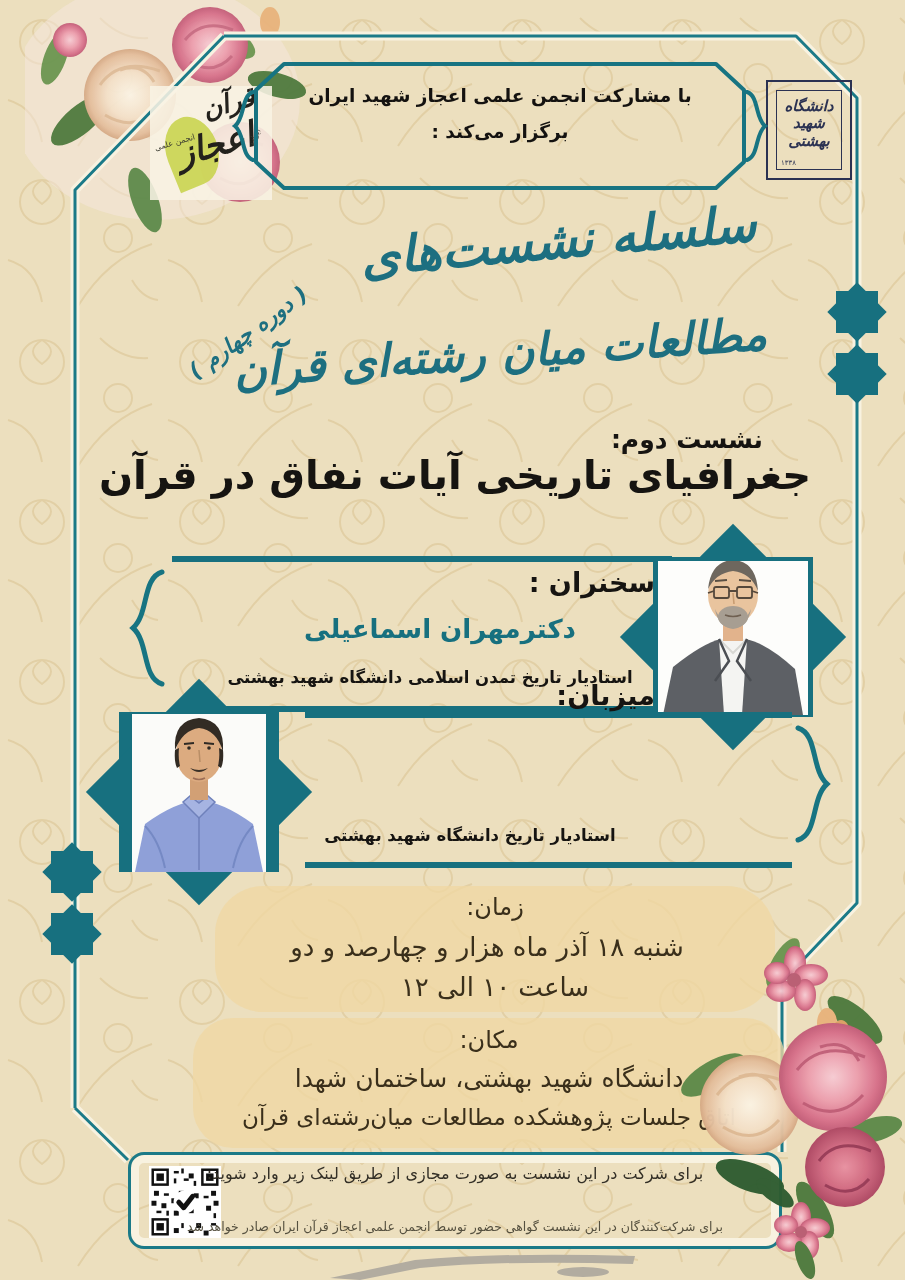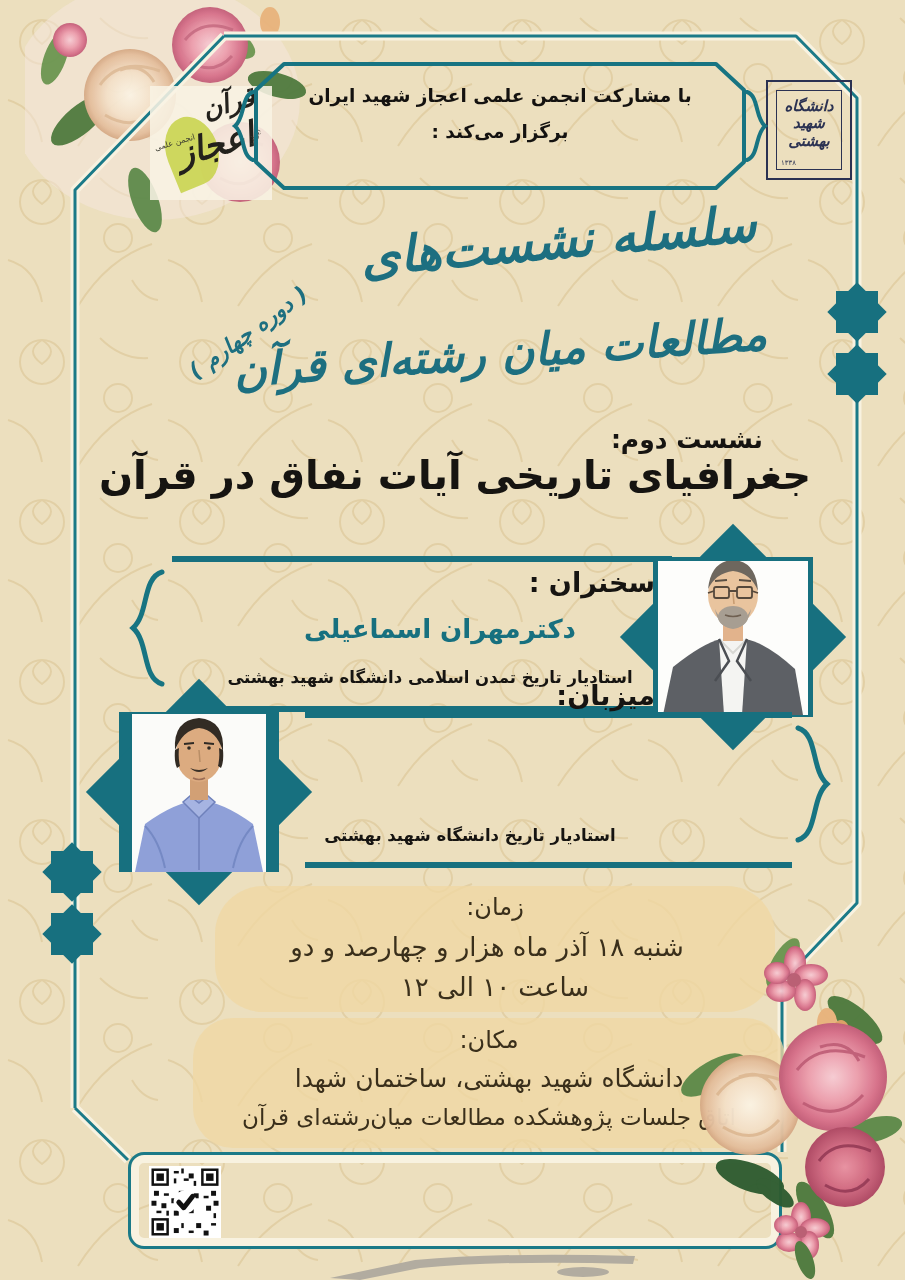--- a/index.html
+++ b/index.html
@@ -270,20 +270,22 @@
           <rect x="25" y="23" width="2" height="1"></rect>
           <rect x="12" y="10" width="2" height="2"></rect>
         <rect x="9" y="13" width="2" height="2"></rect>
           <rect x="18" y="11" width="2" height="2"></rect>
           <rect x="16" y="17" width="2" height="2"></rect>
           <rect x="10" y="18" width="2" height="2"></rect>
       </g>
       <circle cx="14.5" cy="14.5" r="4.6" fill="#ffffff"></circle>
       <path d="M12,14.6 L14,16.8 L17.6,12.2" fill="none" stroke="#111111" stroke-width="2" stroke-linecap="round" stroke-linejoin="round"></path>
     </svg>
+    <div class="abs center nowrap" style="left:0;top:9px;width:100%;font-size:16px;color:#332f26;">برای شرکت در این نشست به صورت مجازی از طریق لینک زیر وارد شوید:</div>
+    <div class="abs center nowrap" style="left:0;top:64px;width:100%;font-size:12.5px;color:#55503f;">برای شرکت‌کنندگان در این نشست گواهی حضور توسط انجمن علمی اعجاز قرآن ایران صادر خواهد شد</div>
   </div>
 
   <svg class="abs" style="left:655px;top:925px;" width="250" height="355" viewBox="0 0 250 355">
     <defs>
       <radialGradient id="gp2">
           <stop offset="0%" stop-color="#f6ccd4"></stop>
           <stop offset="45%" stop-color="#ec9fae"></stop>
           <stop offset="82%" stop-color="#d6708a"></stop>
           <stop offset="100%" stop-color="#c25c77"></stop>
         </radialGradient>

